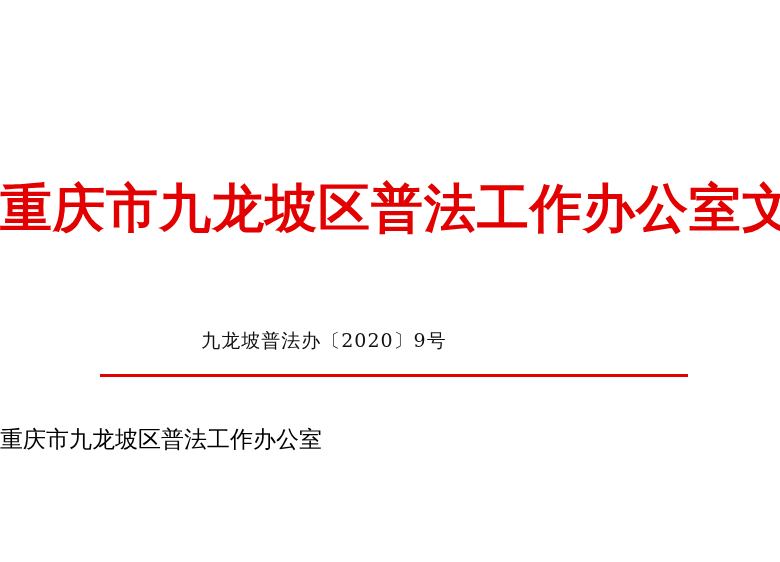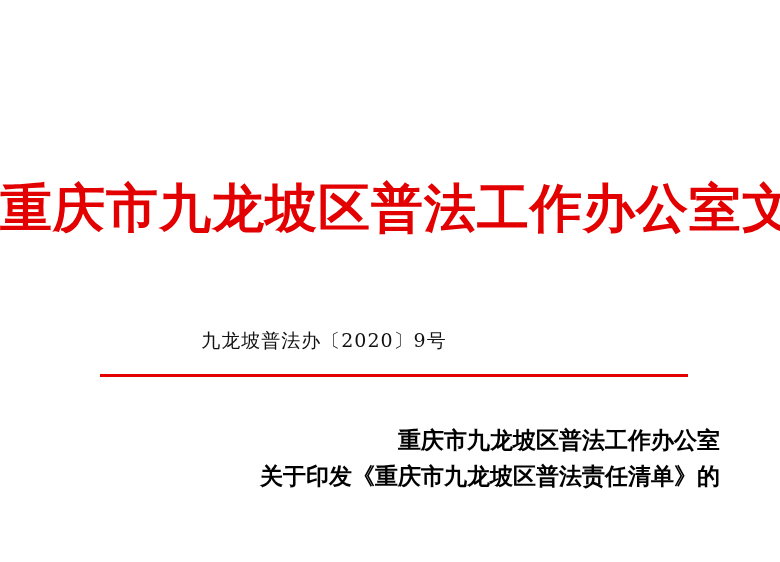--- a/index.html
+++ b/index.html
@@ -54,23 +54,23 @@
     left: 100px;
     width: 588px;
     height: 3px;
     background: #e30000;
   }
   .doc-title {
     position: absolute;
     top: 422px;
     left: 0;
     width: 720px;
-    text-align: right;
+    text-align: left;
     font-family: "DejaVu Serif", "Liberation Serif", serif;
-    font-weight: bold;
+    font-weight: normal;
     font-size: 23px;
     line-height: 1.55;
     color: #000000;
   }
   .doc-title-line {
     display: block;
     white-space: nowrap;
   }
 </style>
 </head>
@@ -81,16 +81,15 @@
   <div class="doc-header">
     <div class="doc-header-title">重庆市九龙坡区普法工作办公室文件</div>
   </div>
 
   <div class="doc-number">九龙坡普法办〔2020〕9号</div>
 
   <div class="red-rule"></div>
 
   <div class="doc-title">
     <span class="doc-title-line">重庆市九龙坡区普法工作办公室</span>
-    <span class="doc-title-line">关于印发《重庆市九龙坡区普法责任清单》的</span>
   </div>
 
 </div>
 
 </body></html>

